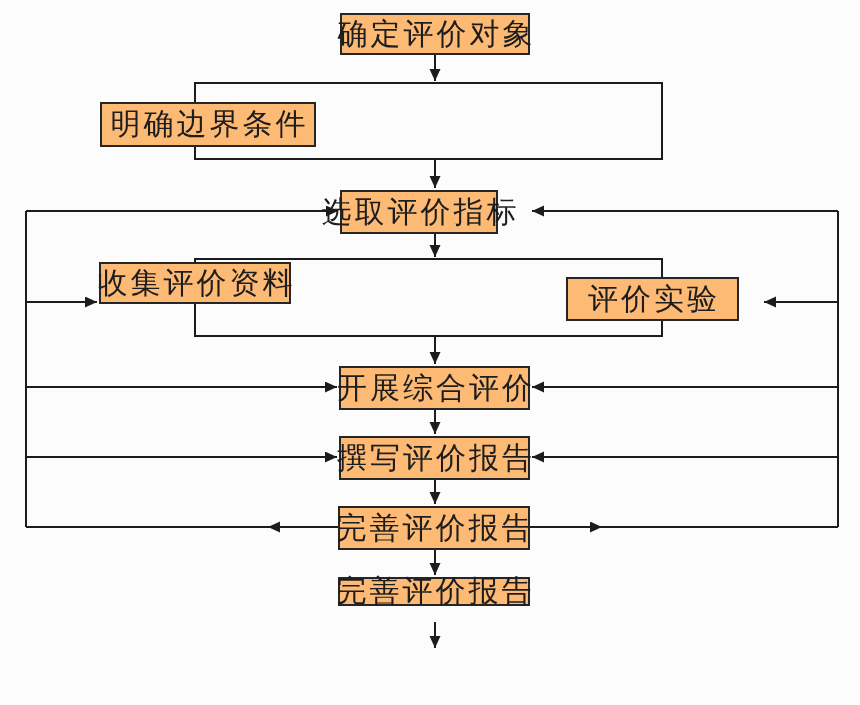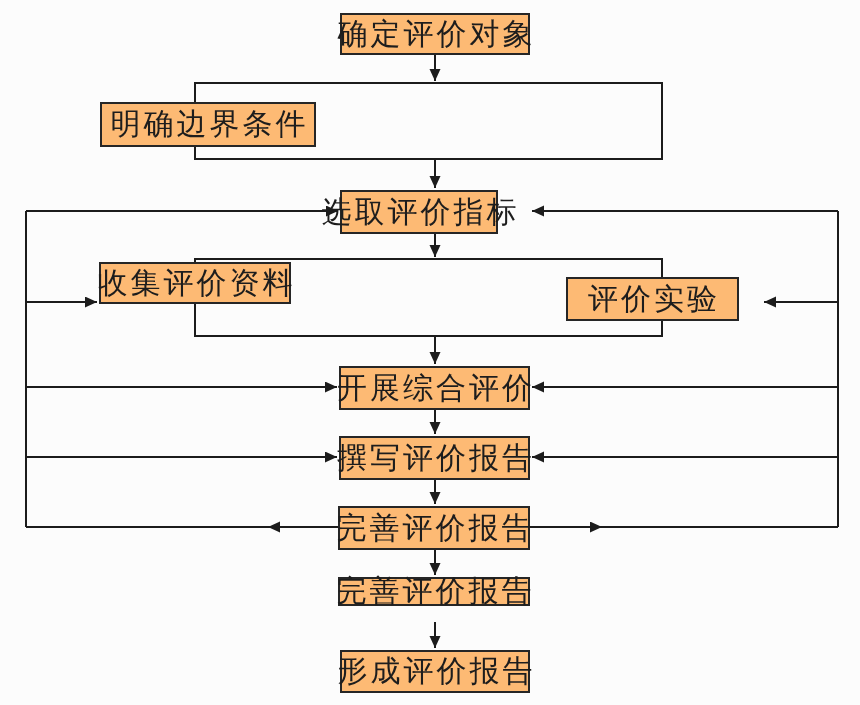--- a/index.html
+++ b/index.html
@@ -111,17 +111,14 @@
   </div>
 
   <div class="node" style="left:338px; top:506px; width:192px; height:44px">
     <span>完善评价报告</span>
   </div>
 
   <div class="node" style="left:338px; top:577px; width:192px; height:29px">
     <span>完善评价报告</span>
   </div>
 
-  <div class="node" style="left:340px; top:650px; width:190px; height:43px">
-    <span>形成评价报告</span>
-  </div>
 
 </div>
 
 </body></html>

